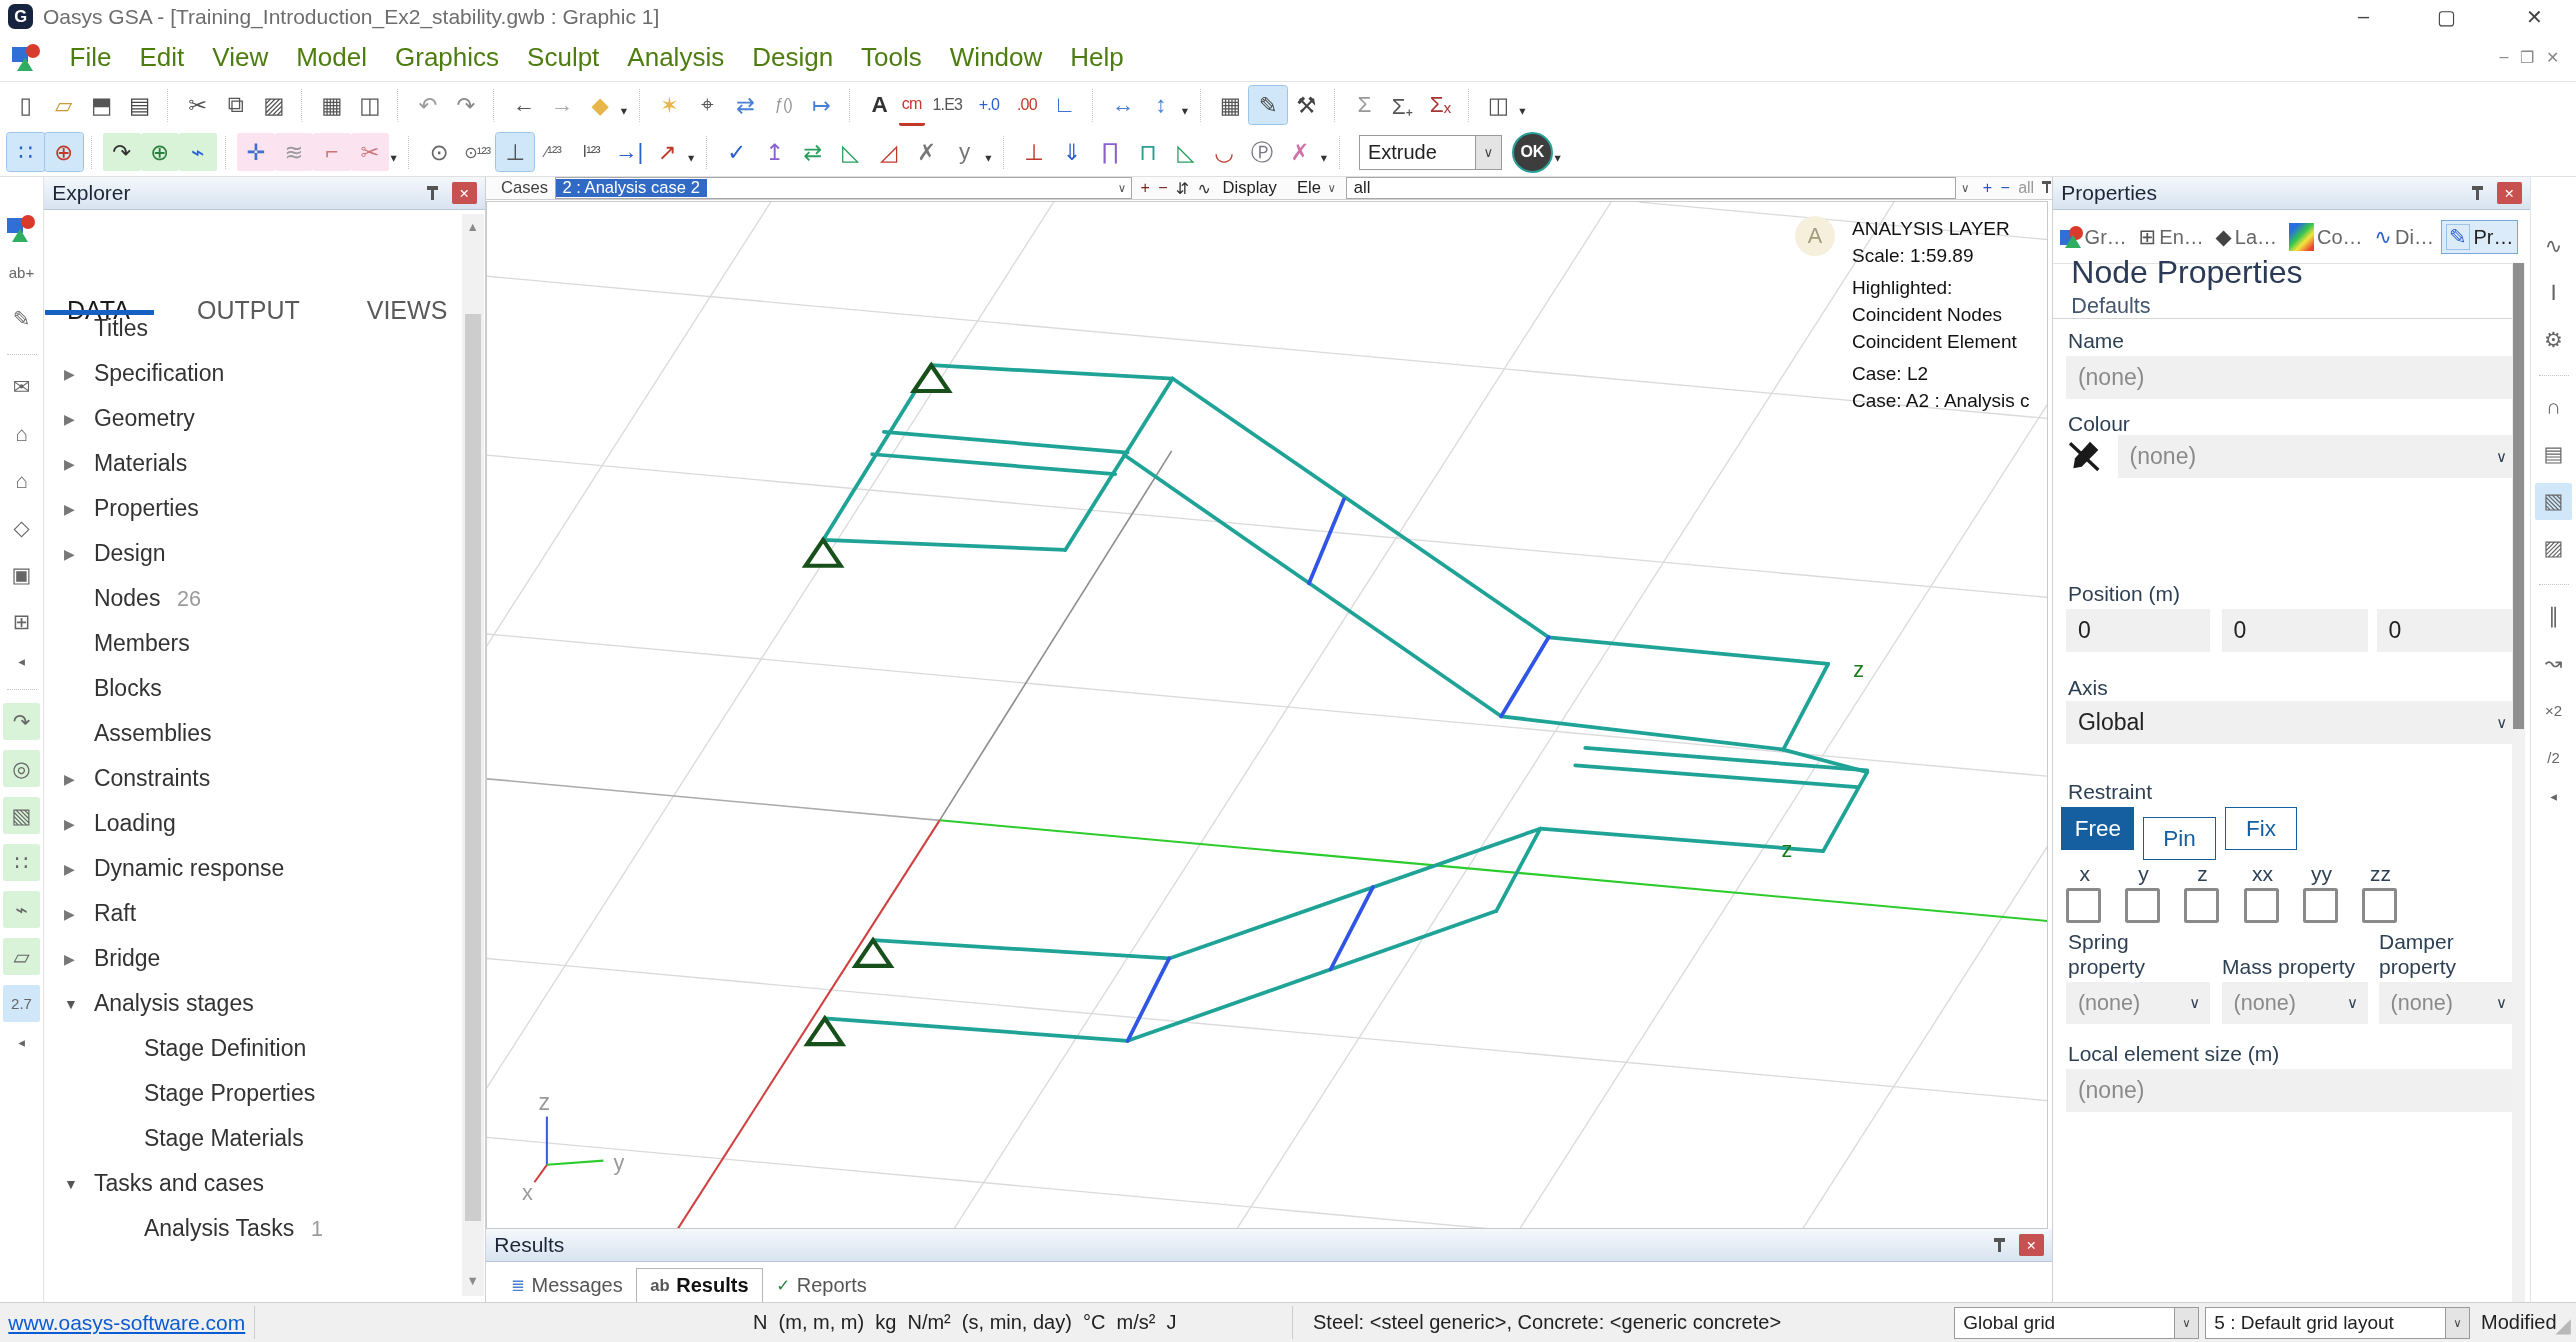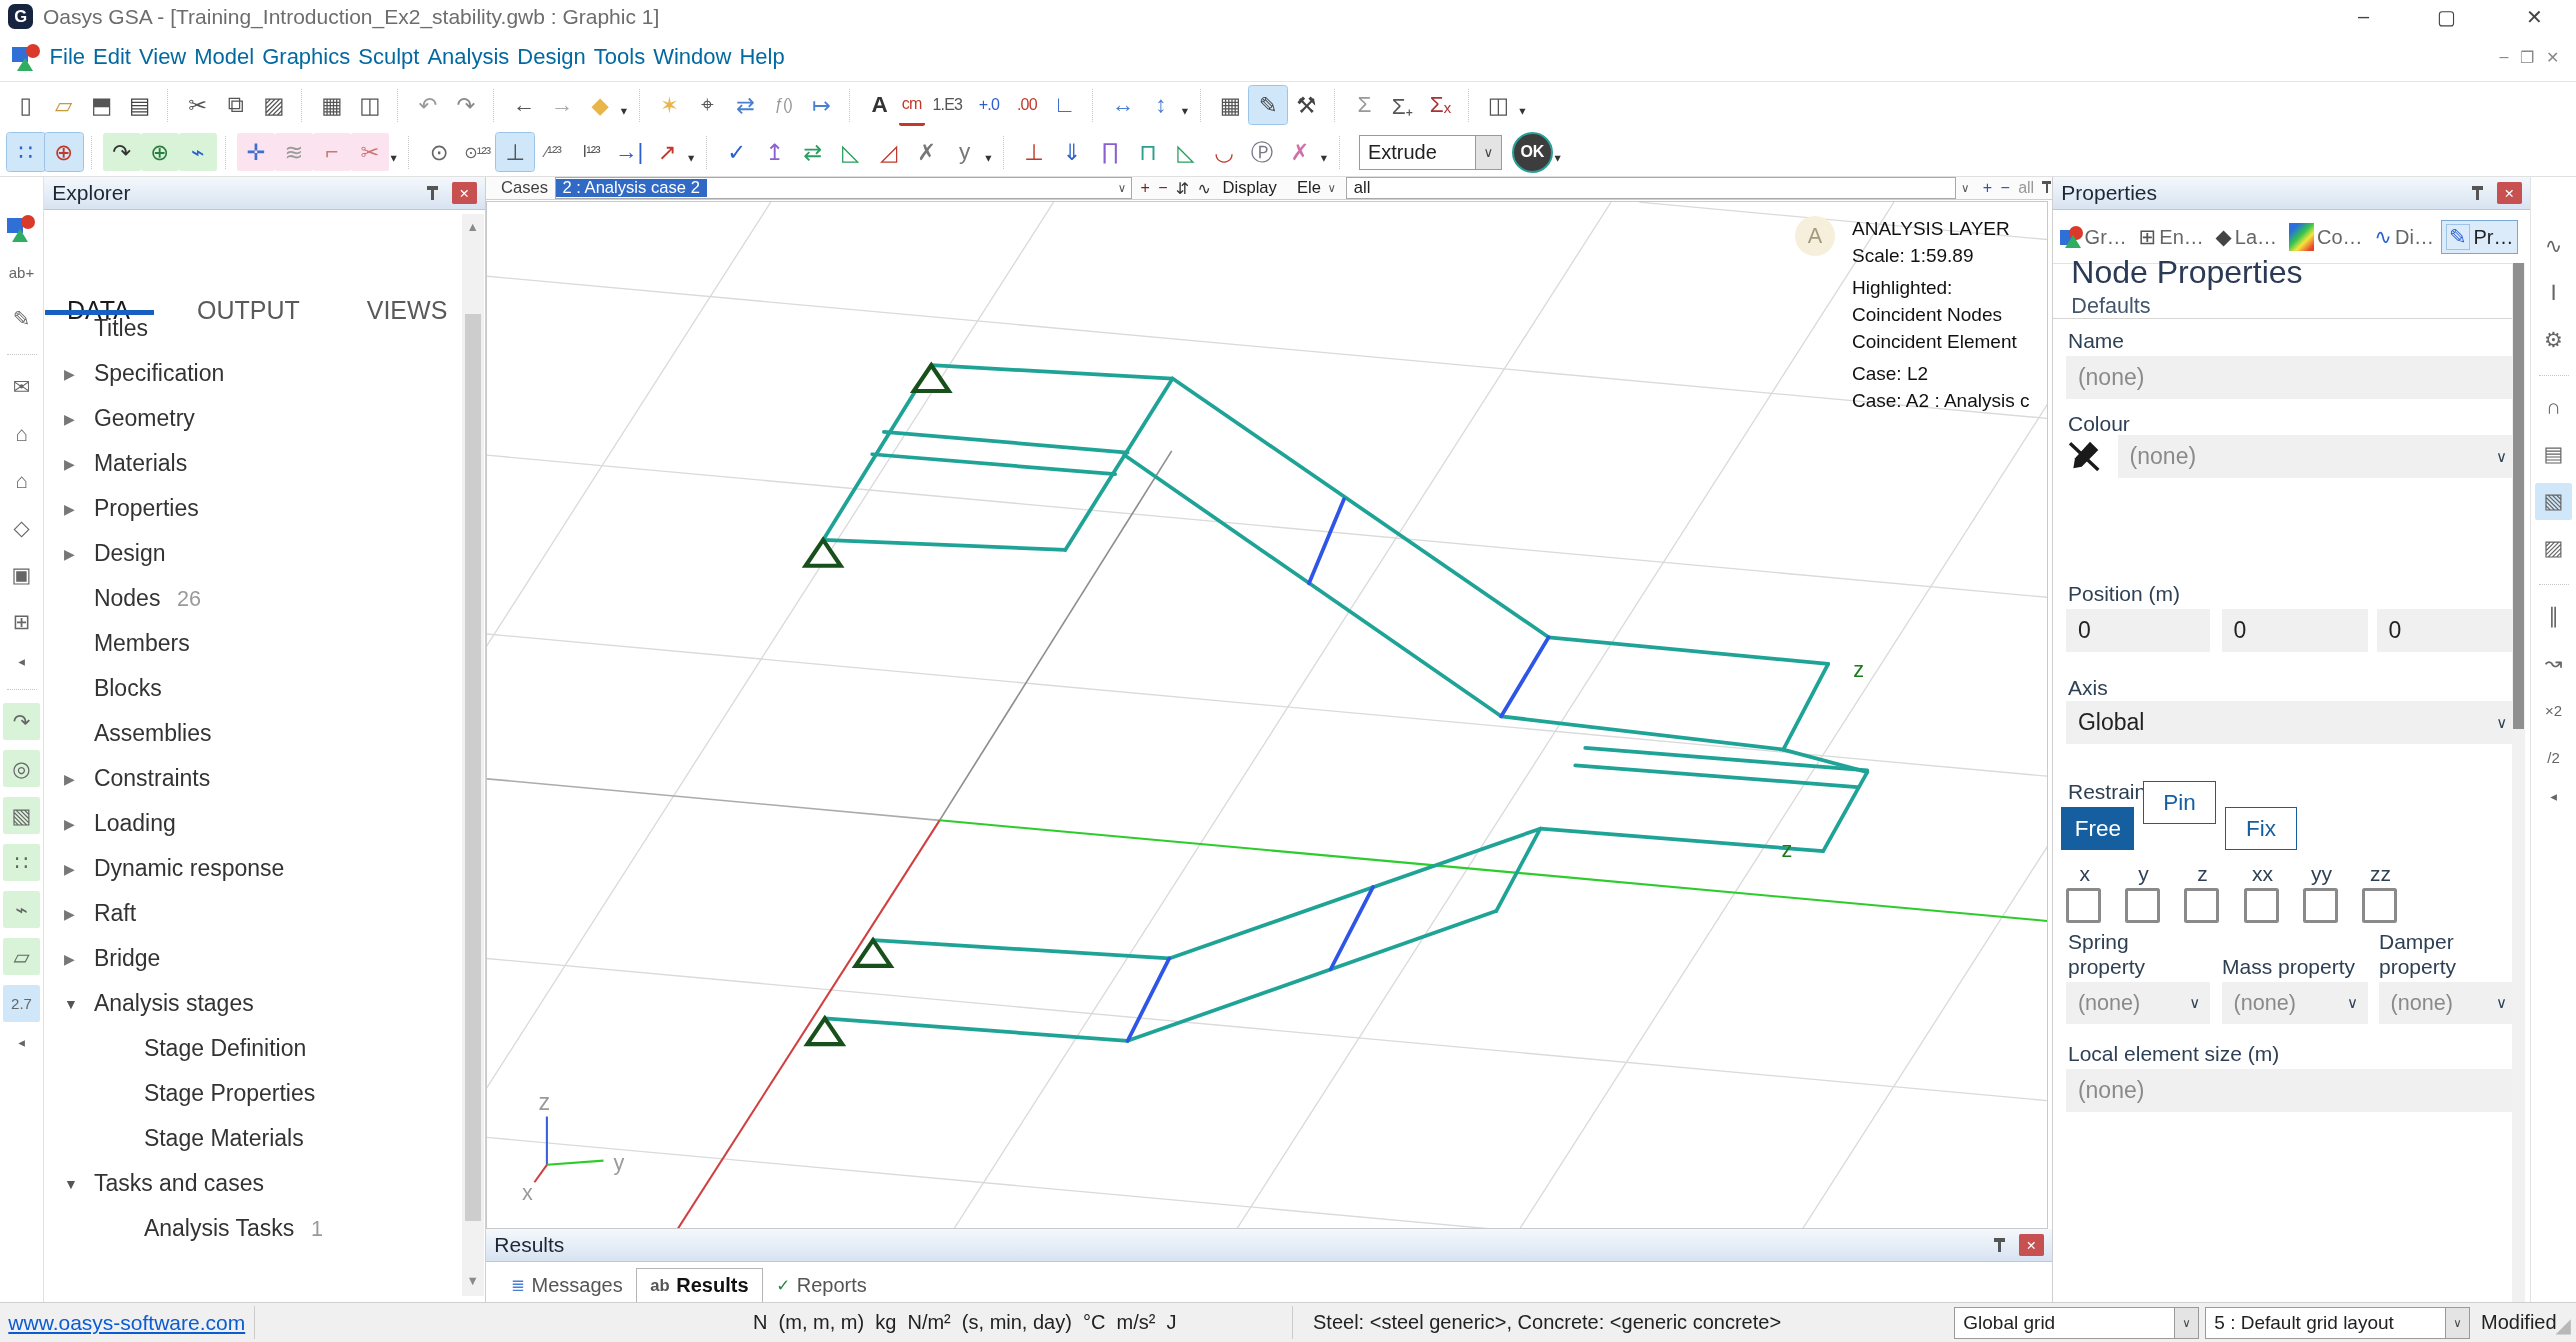--- a/index.html
+++ b/index.html
@@ -14,21 +14,21 @@
   .winbtn{top:3.3px;width:47px;height:27px;font-size:20px;color:#444;display:flex;align-items:center;justify-content:center;}
   
   #menubar{left:0;top:33px;width:2576px;height:48px;background:#fff;border-bottom:0.8px solid #e4e4e4;
            display:flex;align-items:center;}
   .mini-logo{position:relative;width:30px;height:27px;display:inline-block;flex:none;}
   .mini-logo .b{position:absolute;left:0;top:3.3px;width:16.6px;height:15px;background:#2f6fd6;}
   .mini-logo .r{position:absolute;right:1.7px;top:0;width:14px;height:14px;background:#d93a2b;border-radius:50%;}
   .mini-logo .g{position:absolute;left:5.8px;bottom:0;width:0;height:0;border-left:8.3px solid transparent;
                 border-right:8.3px solid transparent;border-bottom:13.3px solid #2fae62;}
   #menubar .mlogo{margin-left:11.6px;}
-  .menu-item{font-size:22px;color:#0369a1;margin-left:8px;cursor:default;}
+  .menu-item{font-size:26px;color:#4d7c0f;margin-left:28px;cursor:default;}
   .mdibtn{font-size:16px;color:#888;margin-left:11.6px;}
   
   .toolbar{left:0;width:2576px;background:#fff;display:flex;align-items:center;padding-left:6.7px;box-sizing:border-box;}
   #toolbar1{top:82px;height:47px;border-bottom:0.8px solid #ececec;}
   #toolbar2{top:128px;height:49px;border-bottom:0.8px solid #e0e0e0;}
   .ti{width:38px;height:38px;border-radius:2.5px;display:flex;align-items:center;justify-content:center;
       font-size:22.5px;color:#555;flex:none;}
   .ti.small-text{font-size:16px;letter-spacing:-0.8px;}
   .ti.active{background:#cfe7f8;outline:0.8px solid #9cc3e8;}
   .ti.green{background:#d9f3d9;}
@@ -622,21 +622,21 @@
     </div>
 
   <div class="abs plabel" style="left:15px;top:499px;">Axis</div>
   <div class="abs pfield dark" style="left:13.3px;top:524px;width:451px;height:43px;">
       <span>Global</span>
       <span class="pchev">∨</span>
     </div>
 
   <div class="abs plabel" style="left:15px;top:603px;">Restraint</div>
   <div class="abs rbtn on" style="left:8.3px;top:630px;width:73px;">Free</div>
-  <div class="abs rbtn off" style="left:90px;top:604px;width:73px;">Pin</div>
+  <div class="abs rbtn off" style="left:90px;top:640px;width:73px;">Pin</div>
   <div class="abs rbtn off" style="left:172px;top:630px;width:72px;">Fix</div>
 
   <div class="abs doflab" style="left:13.3px;top:685px;">x</div>
   <div class="abs doflab" style="left:72px;top:685px;">y</div>
   <div class="abs doflab" style="left:131px;top:685px;">z</div>
   <div class="abs doflab" style="left:191px;top:685px;">xx</div>
   <div class="abs doflab" style="left:250px;top:685px;">yy</div>
   <div class="abs doflab" style="left:309px;top:685px;">zz</div>
   <span class="abs cb" style="left:13.3px;top:711px;"></span>
   <span class="abs cb" style="left:72px;top:711px;"></span>

